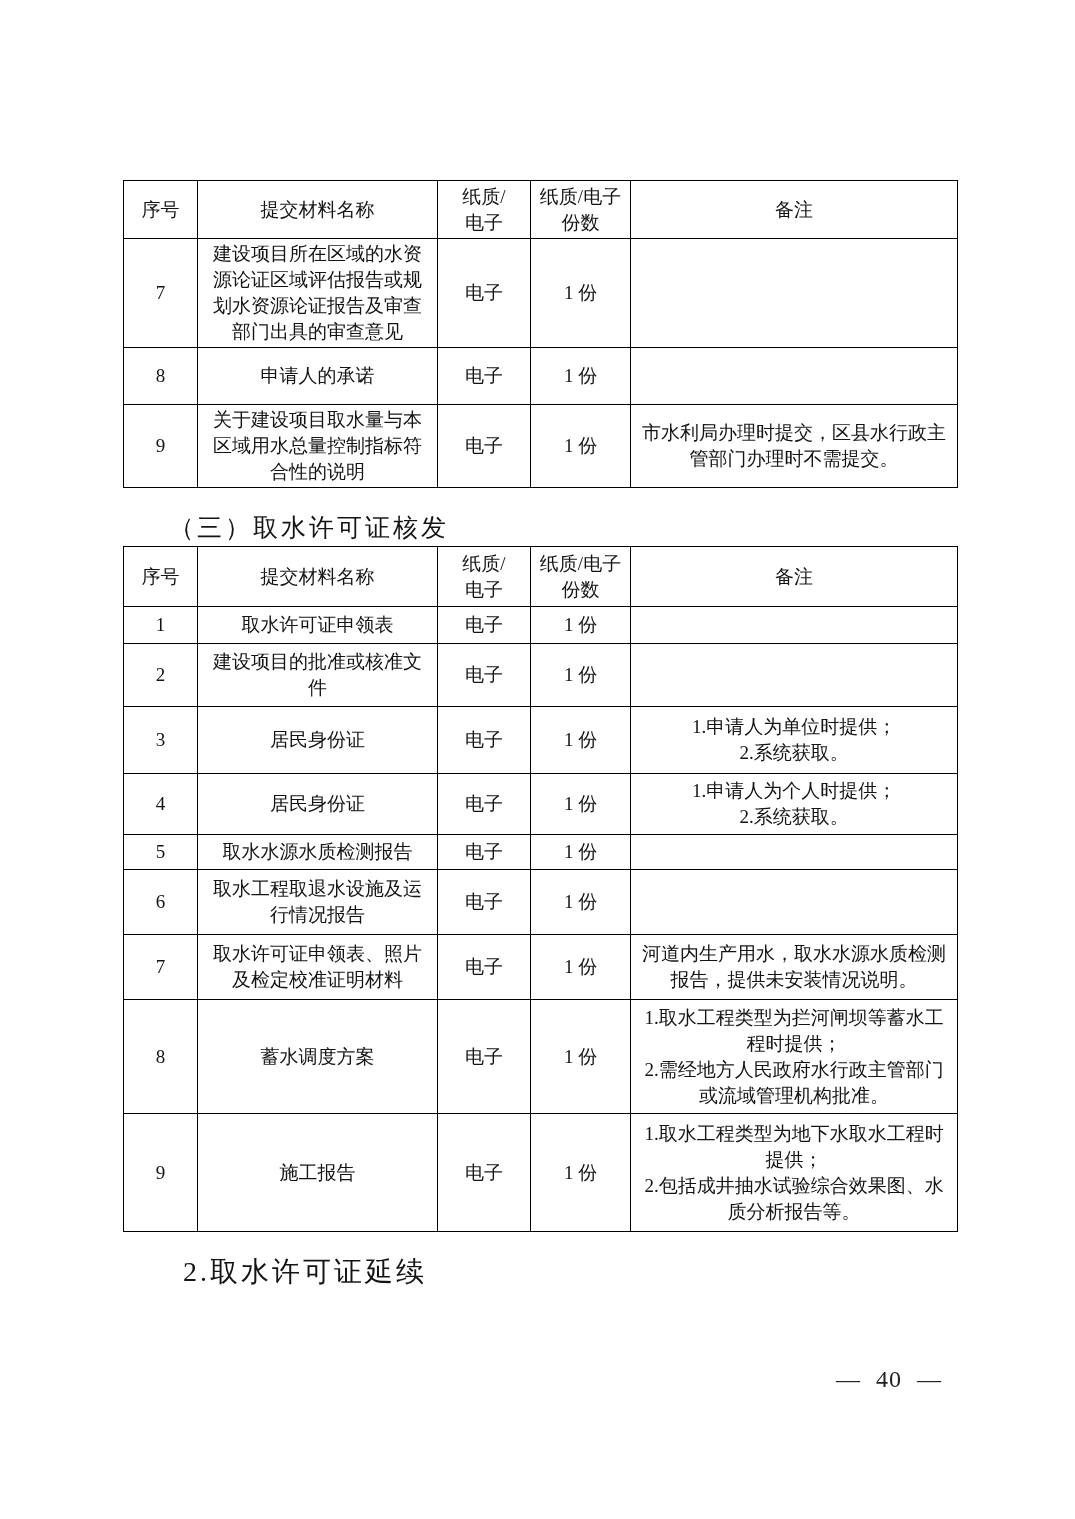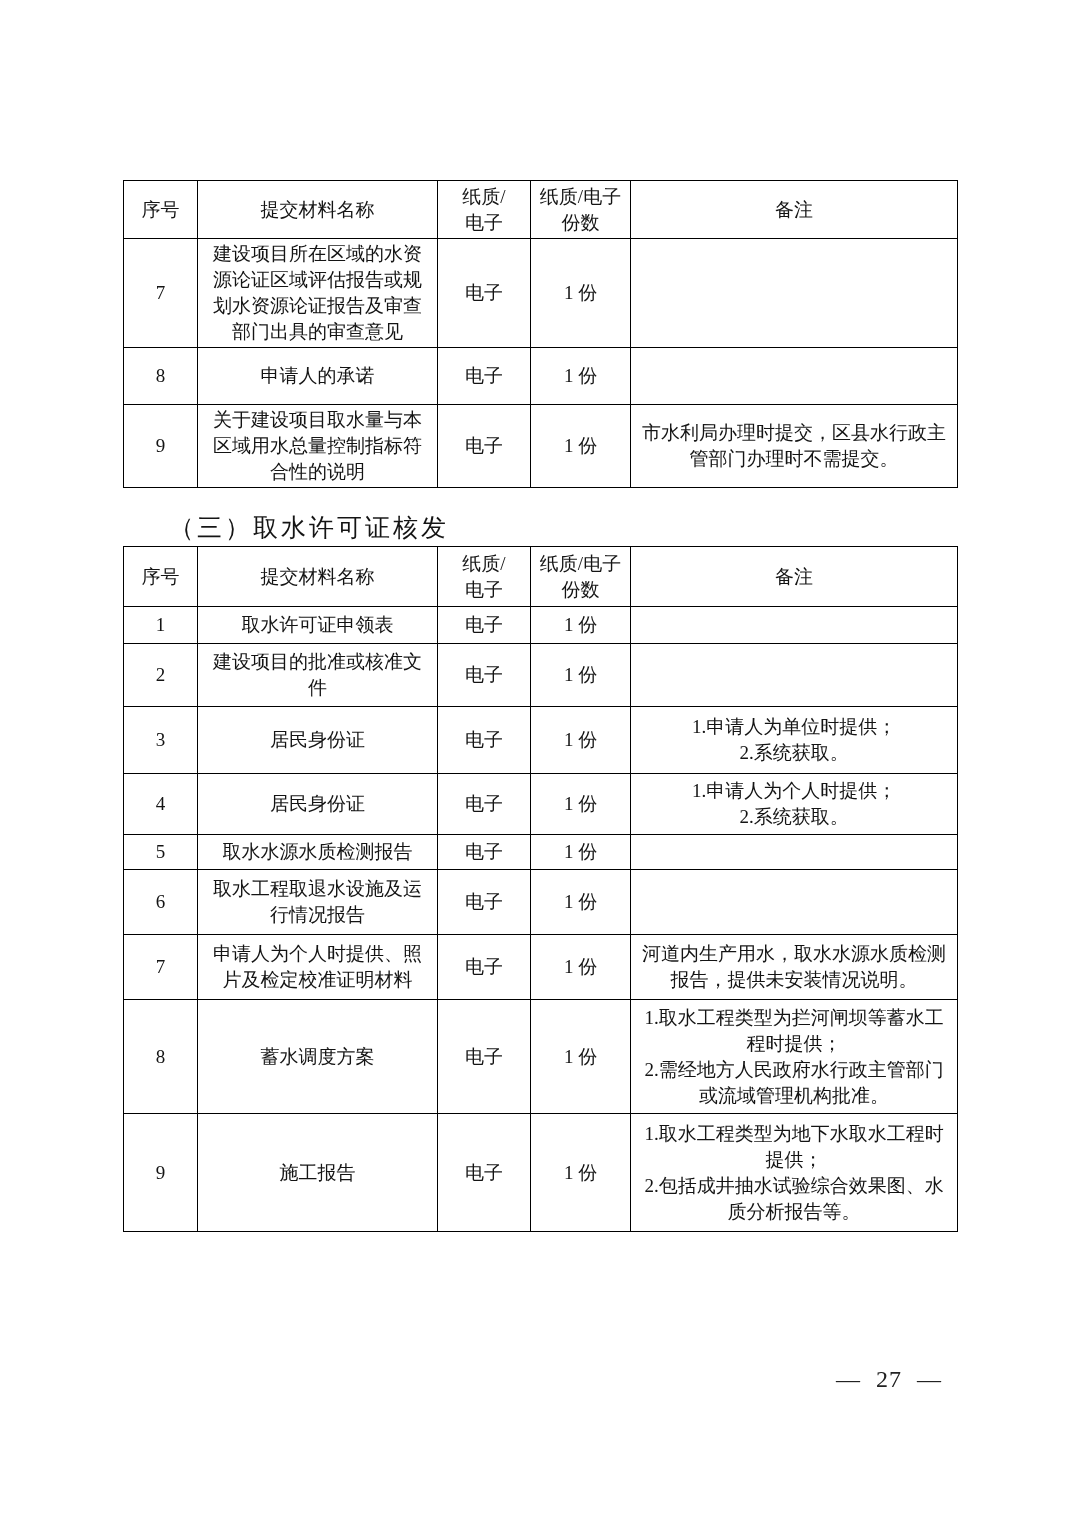--- a/index.html
+++ b/index.html
@@ -168,21 +168,21 @@
       </tr>
       <tr style="height:65px">
         <td>6</td>
         <td>取水工程取退水设施及运行情况报告</td>
         <td>电子</td>
         <td>1 份</td>
         <td class="note"></td>
       </tr>
       <tr style="height:65px">
         <td>7</td>
-        <td>申请人为个人时提供、照片及检定校准证明材料</td>
+        <td>取水许可证申领表、照片及检定校准证明材料</td>
         <td>电子</td>
         <td>1 份</td>
         <td class="note">河道内生产用水，取水水源水质检测报告，提供未安装情况说明。</td>
       </tr>
       <tr style="height:114px">
         <td>8</td>
         <td>蓄水调度方案</td>
         <td>电子</td>
         <td>1 份</td>
         <td class="note">1.取水工程类型为拦河闸坝等蓄水工程时提供；
@@ -192,16 +192,17 @@
         <td>9</td>
         <td>施工报告</td>
         <td>电子</td>
         <td>1 份</td>
         <td class="note">1.取水工程类型为地下水取水工程时提供；
 2.包括成井抽水试验综合效果图、水质分析报告等。</td>
       </tr>
     </tbody>
       </table>
 
+    <div class="sub-heading after-table">2.取水许可证延续</div>
   </div>
 
-  <div class="pageno">— 27 —</div>
+  <div class="pageno">— 40 —</div>
 </div>
 
 </body></html>

